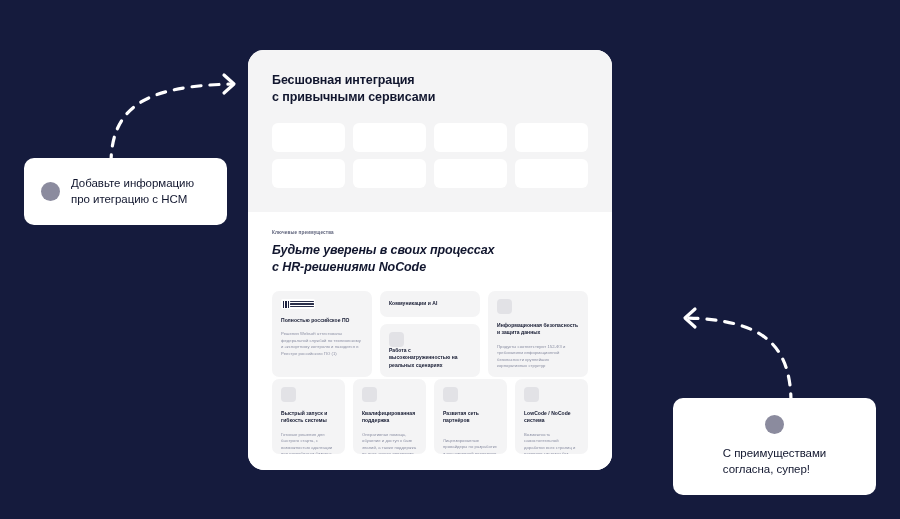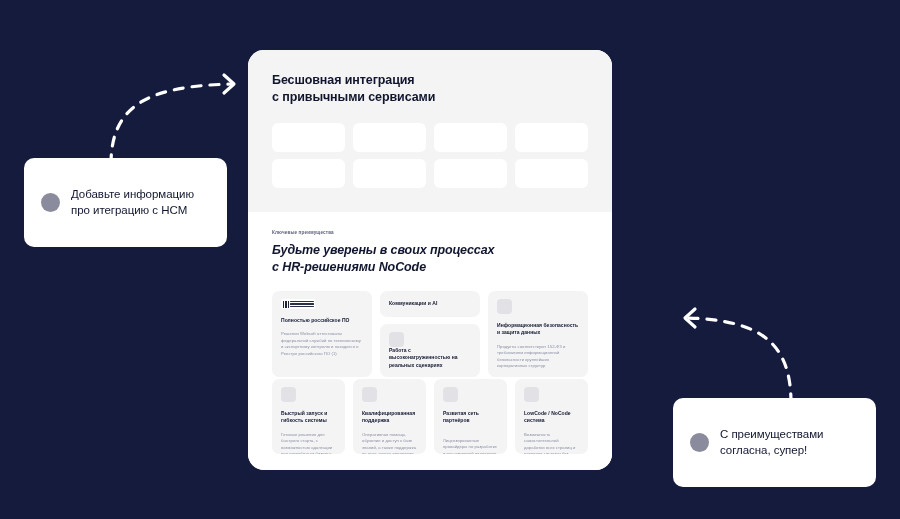--- a/index.html
+++ b/index.html
@@ -107,32 +107,32 @@
     height: 75px;
   }
   .row-bot .card { justify-content: flex-start; }
 
   
   .bubble {
     position: absolute;
     background: #ffffff;
     border-radius: 10px;
     display: flex; align-items: center; gap: 11px;
-    padding: 28px 17px;
+    padding: 17px 17px;
   }
   .bubble .avatar {
     width: 19px; height: 19px; border-radius: 50%;
     background: #8b8b9e; flex: none;
   }
   .bubble .msg {
     font-size: 11.5px; color: #11162e; line-height: 1.42;
     letter-spacing: -0.05px; white-space: pre-line;
   }
   .bubble-left  { left: 24px;  top: 158px; width: 203px; }
-  .bubble-right { left: 673px; top: 398px; width: 203px; }
+  .bubble-right { left: 673px; top: 398px; width: 203px; flex-direction: column; }
 
   
   .arrow { position: absolute; pointer-events: none; }
   .arrow-left  { left: 80px;  top: 64px;  width: 170px; height: 105px; }
   .arrow-right { left: 665px; top: 298px; width: 170px; height: 112px; }
 </style>
 </head>
 <body>
 
 <div class="stage">

